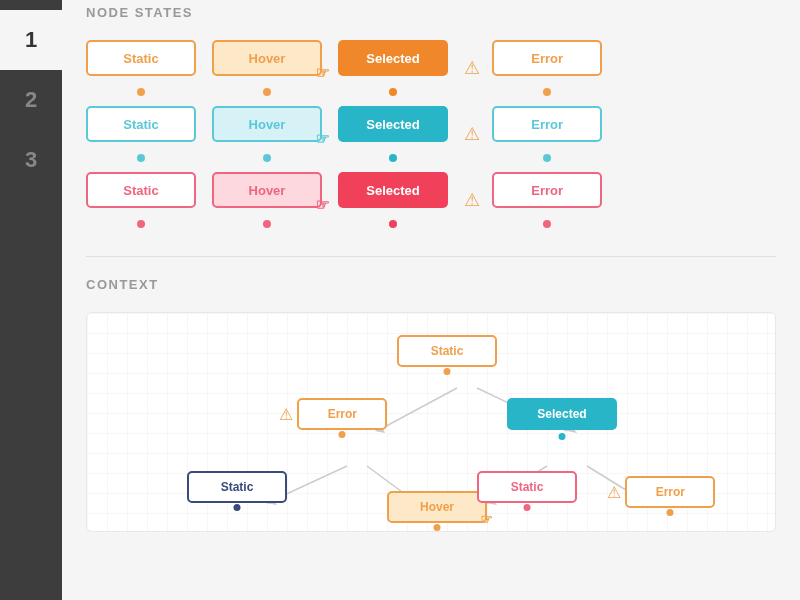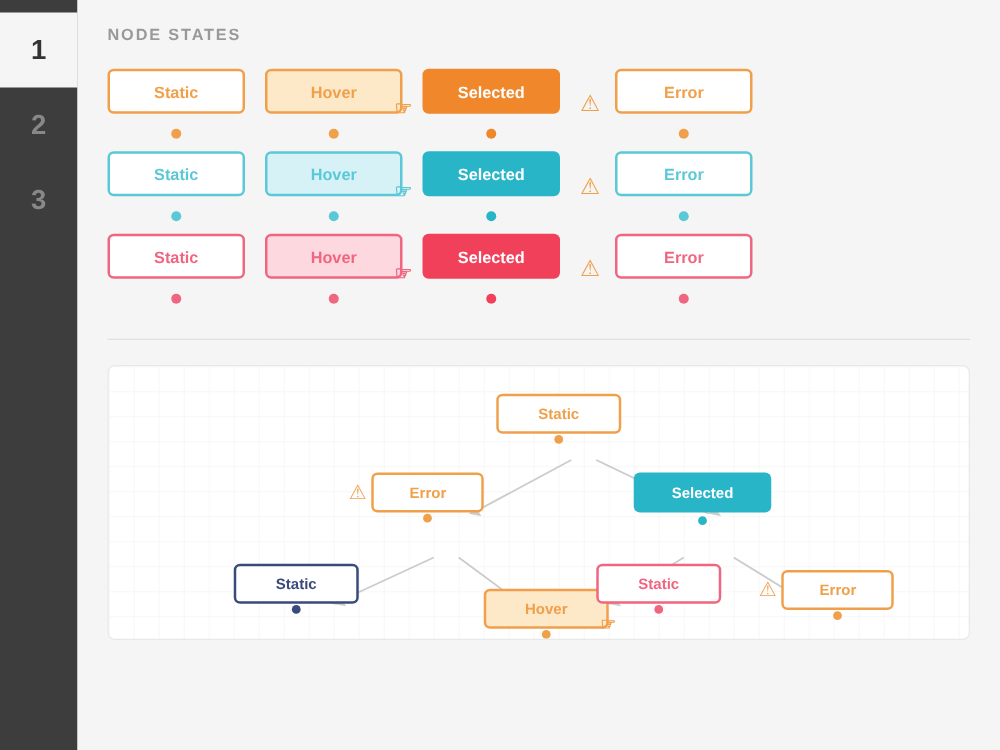--- a/index.html
+++ b/index.html
@@ -35,21 +35,21 @@
     }
     .sidebar-item.active {
       background: #f5f5f5;
       color: #333;
     }
 
     
     .main {
       flex: 1;
       background: #f5f5f5;
-      padding: 20px 24px;
+      padding: 5px 24px;
       overflow-y: auto;
     }
 
     .section-title {
       font-size: 13px;
       font-weight: 700;
       letter-spacing: 1.5px;
       color: #999;
       margin-bottom: 20px;
       text-transform: uppercase;
@@ -339,20 +339,21 @@
           <span>Error</span>
         </div>
         <div class="node-dot" style="background:#f06680;"></div>
       </div>
     </div>
   </div>
 
   <hr class="divider">
 
   <div class="context-section">
+    <div class="section-title">CONTEXT</div>
     <div class="context-box">
 
       <svg style="position:absolute;top:0;left:0;width:100%;height:100%;z-index:1;">
 
         <line x1="370" y1="75" x2="290" y2="118" stroke="#ccc" stroke-width="1.5"></line>
 
         <line x1="390" y1="75" x2="480" y2="118" stroke="#ccc" stroke-width="1.5"></line>
 
         <line x1="260" y1="153" x2="180" y2="190" stroke="#ccc" stroke-width="1.5"></line>
 

